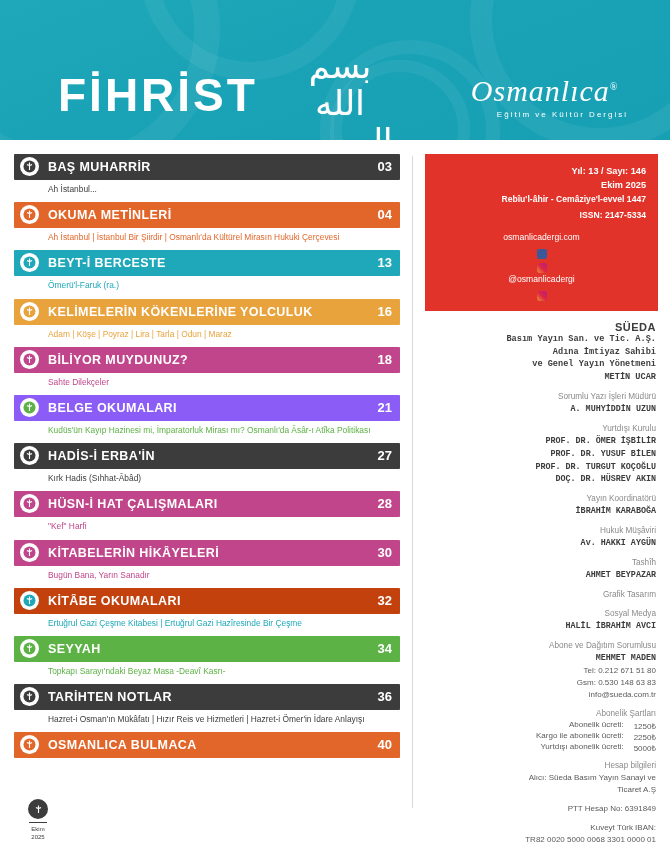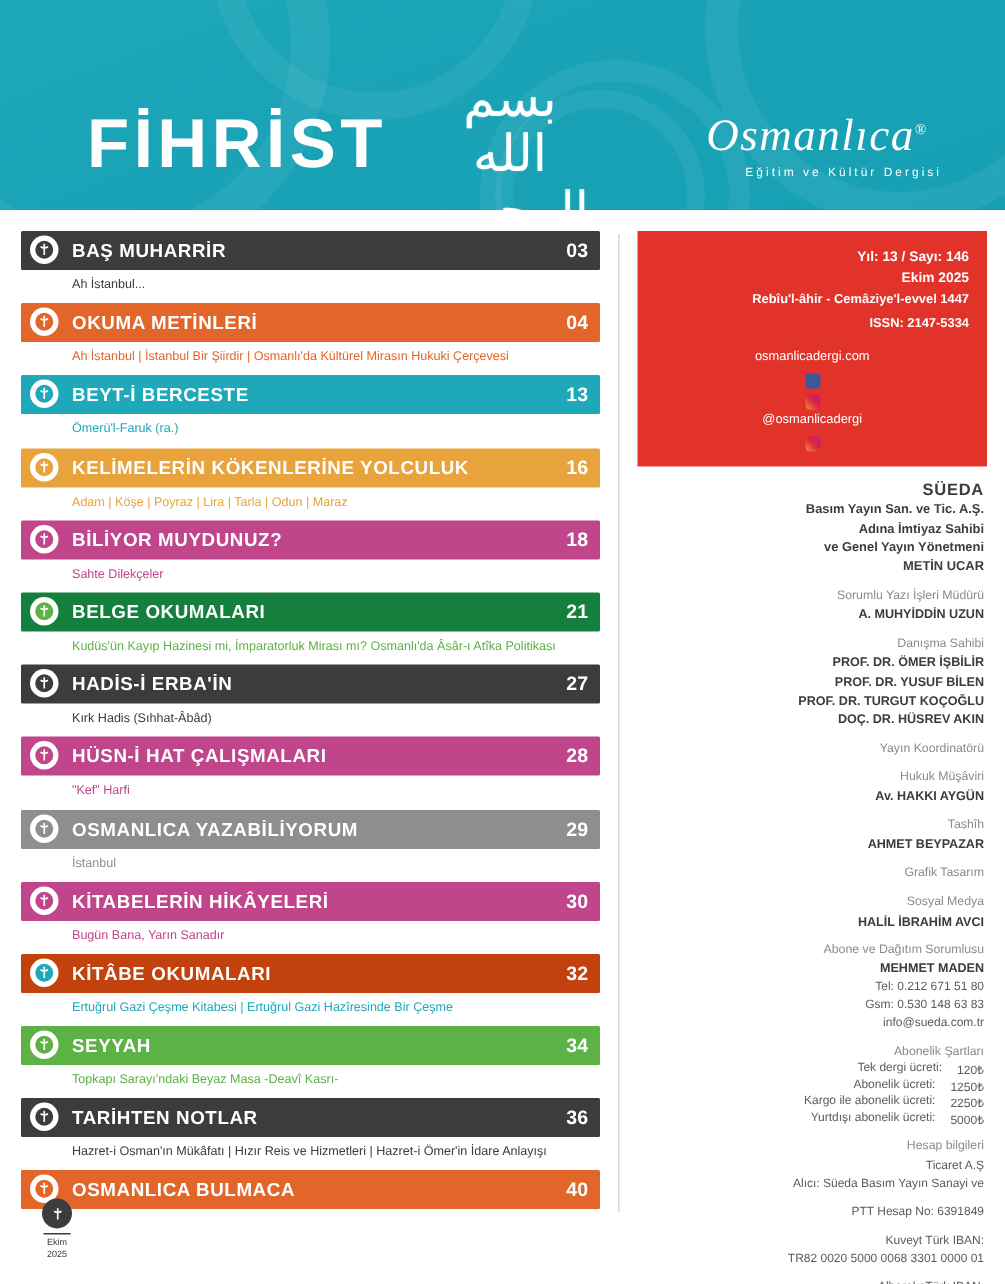--- a/index.html
+++ b/index.html
@@ -98,21 +98,21 @@
     width:10px; height:10px; border-radius:2px; background:#fff; display:inline-block;
     position:relative;
   }
   .ic.fb { background:#3b5998; }
   .ic.insta { background:linear-gradient(45deg,#f09433,#dc2743,#bc1888); border-radius:3px;}
 
   
   .mast { text-align:right; color:#4a4a4a; padding:10px 2px 0 0; }
   .mast .gap { height:7px; }
   .mast .hd { font-size:8.2px; color:#8a8a8a; line-height:1.5; }
-  .mast .nm { font-size:8.4px; color:#3c3c3c; font-weight:bold; line-height:1.5; }
+  .mast .nm { font-size:8.4px; color:#3c3c3c; font-weight:bold; line-height:1.5;font-family:Liberation Mono, monospace; }
   .mast .nm.b { font-size:8.6px; }
   .mast .big { font-size:11px; font-weight:bold; color:#3c3c3c; letter-spacing:.5px;}
   .mast .sm { font-size:8px; color:#5a5a5a; line-height:1.5; }
   .mast .row2 { display:flex; justify-content:flex-end; gap:10px; font-size:8px; color:#5a5a5a; }
 
   
   .footer-logo {
     position:absolute; left:18px; bottom:14px; text-align:center; width:40px;
   }
   .footer-logo .c {
@@ -209,21 +209,21 @@
                 <path d="M6.5 2.5 L6.5 10 M4 4.5 Q6.5 6 9 4.5" stroke="#fff" stroke-width="1.1" fill="none"></path>
               </svg>
           </span>
           <span class="ttl">BİLİYOR MUYDUNUZ?</span>
           <span class="pg">18</span>
         </div>
         <div class="sub" style="color:#c0458a">Sahte Dilekçeler</div>
       </div>
 
       <div class="toc-item">
-        <div class="bar" style="background:#15803d">
+        <div class="bar" style="background:#8b5cf6">
           <span class="circ">
             <svg width="13" height="13" viewBox="0 0 13 13">
                 <circle cx="6.5" cy="6.5" r="6" fill="#5cb245"></circle>
                 <path d="M6.5 2.5 L6.5 10 M4 4.5 Q6.5 6 9 4.5" stroke="#fff" stroke-width="1.1" fill="none"></path>
               </svg>
           </span>
           <span class="ttl">BELGE OKUMALARI</span>
           <span class="pg">21</span>
         </div>
         <div class="sub" style="color:#5cb245">Kudüs'ün Kayıp Hazinesi mi, İmparatorluk Mirası mı? Osmanlı'da Âsâr-ı Atîka Politikası</div>
@@ -250,33 +250,20 @@
                 <circle cx="6.5" cy="6.5" r="6" fill="#c0458a"></circle>
                 <path d="M6.5 2.5 L6.5 10 M4 4.5 Q6.5 6 9 4.5" stroke="#fff" stroke-width="1.1" fill="none"></path>
               </svg>
           </span>
           <span class="ttl">HÜSN-İ HAT ÇALIŞMALARI</span>
           <span class="pg">28</span>
         </div>
         <div class="sub" style="color:#c0458a">"Kef" Harfi</div>
       </div>
 
-      <div class="toc-item">
-        <div class="bar" style="background:#8e8e8e">
-          <span class="circ">
-            <svg width="13" height="13" viewBox="0 0 13 13">
-                <circle cx="6.5" cy="6.5" r="6" fill="#8e8e8e"></circle>
-                <path d="M6.5 2.5 L6.5 10 M4 4.5 Q6.5 6 9 4.5" stroke="#fff" stroke-width="1.1" fill="none"></path>
-              </svg>
-          </span>
-          <span class="ttl">OSMANLICA YAZABİLİYORUM</span>
-          <span class="pg">29</span>
-        </div>
-        <div class="sub" style="color:#8e8e8e">İstanbul</div>
-      </div>
 
       <div class="toc-item">
         <div class="bar" style="background:#c0458a">
           <span class="circ">
             <svg width="13" height="13" viewBox="0 0 13 13">
                 <circle cx="6.5" cy="6.5" r="6" fill="#c0458a"></circle>
                 <path d="M6.5 2.5 L6.5 10 M4 4.5 Q6.5 6 9 4.5" stroke="#fff" stroke-width="1.1" fill="none"></path>
               </svg>
           </span>
           <span class="ttl">KİTABELERİN HİKÂYELERİ</span>
@@ -368,66 +355,63 @@
       <div class="mast">
         <div class="big">SÜEDA</div>
         <div class="nm b">Basım Yayın San. ve Tic. A.Ş.</div>
         <div class="nm b">Adına İmtiyaz Sahibi</div>
         <div class="nm b">ve Genel Yayın Yönetmeni</div>
         <div class="nm b">METİN UCAR</div>
         <div class="gap"></div>
         <div class="hd">Sorumlu Yazı İşleri Müdürü</div>
         <div class="nm">A. MUHYİDDİN UZUN</div>
         <div class="gap"></div>
-        <div class="hd">Danışma Sahibi</div>
+        <div class="hd">Yurtdışı Kurulu</div>
         <div class="nm">PROF. DR. ÖMER İŞBİLİR</div>
         <div class="nm">PROF. DR. YUSUF BİLEN</div>
         <div class="nm">PROF. DR. TURGUT KOÇOĞLU</div>
         <div class="nm">DOÇ. DR. HÜSREV AKIN</div>
         <div class="gap"></div>
         <div class="hd">Yayın Koordinatörü</div>
+        <div class="nm">İBRAHİM KARABOĞA</div>
         <div class="gap"></div>
         <div class="hd">Hukuk Müşâviri</div>
         <div class="nm">Av. HAKKI AYGÜN</div>
         <div class="gap"></div>
         <div class="hd">Tashîh</div>
         <div class="nm">AHMET BEYPAZAR</div>
         <div class="gap"></div>
         <div class="hd">Grafik Tasarım</div>
         <div class="gap"></div>
         <div class="hd">Sosyal Medya</div>
         <div class="nm">HALİL İBRAHİM AVCI</div>
         <div class="gap"></div>
         <div class="hd">Abone ve Dağıtım Sorumlusu</div>
         <div class="nm">MEHMET MADEN</div>
         <div class="sm">Tel: 0.212 671 51 80</div>
         <div class="sm">Gsm: 0.530 148 63 83</div>
         <div class="sm">info@sueda.com.tr</div>
         <div class="gap"></div>
         <div class="hd">Abonelik Şartları</div>
         <div class="row2">
-          <span>Tek dergi ücreti:</span>
-          <span>120₺</span>
-        </div>
-        <div class="row2">
           <span>Abonelik ücreti:</span>
           <span>1250₺</span>
         </div>
         <div class="row2">
           <span>Kargo ile abonelik ücreti:</span>
           <span>2250₺</span>
         </div>
         <div class="row2">
           <span>Yurtdışı abonelik ücreti:</span>
           <span>5000₺</span>
         </div>
         <div class="gap"></div>
         <div class="hd">Hesap bilgileri</div>
+        <div class="sm">Alıcı: Süeda Basım Yayın Sanayi ve</div>
         <div class="sm">Ticaret A.Ş</div>
-        <div class="sm">Alıcı: Süeda Basım Yayın Sanayi ve</div>
         <div class="gap"></div>
         <div class="sm">PTT Hesap No: 6391849</div>
         <div class="gap"></div>
         <div class="sm">Kuveyt Türk IBAN:</div>
         <div class="sm">TR82 0020 5000 0068 3301 0000 01</div>
         <div class="gap"></div>
         <div class="sm">AlbarakaTürk IBAN:</div>
         <div class="sm">TR53 0020 3000 0211 3660 0000 01</div>
 
       </div>

